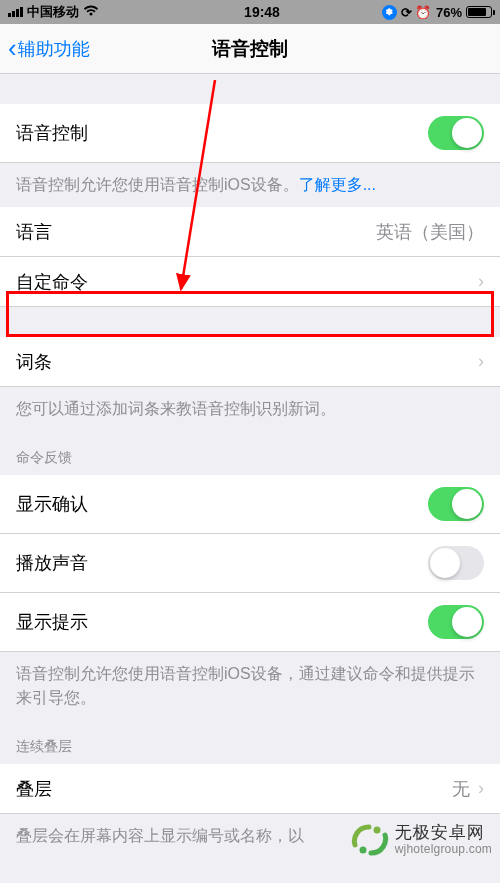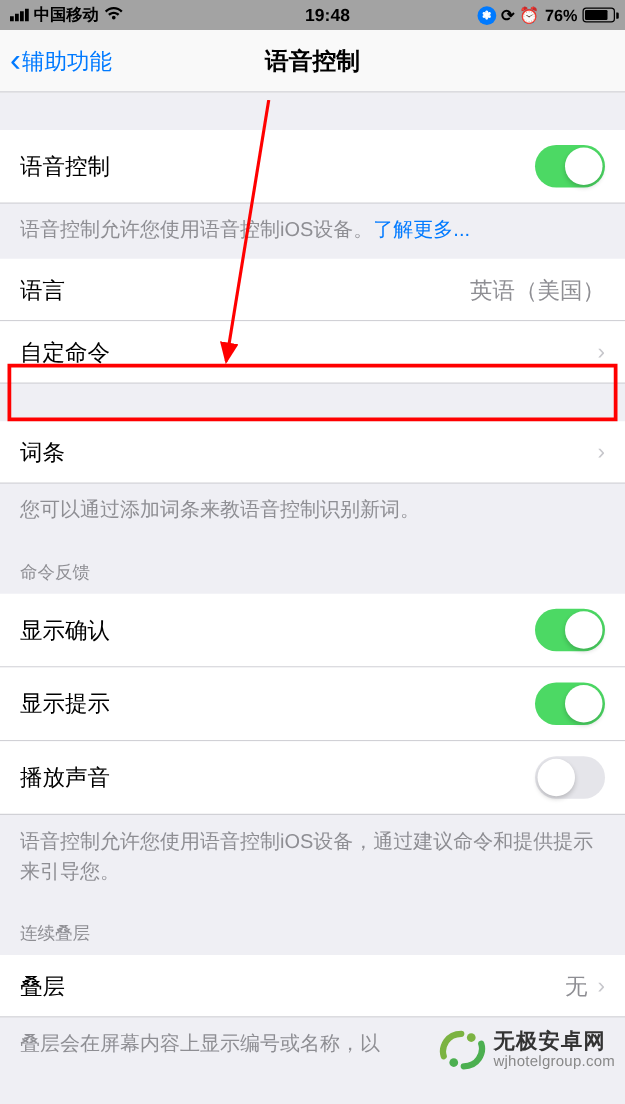--- a/index.html
+++ b/index.html
@@ -182,21 +182,21 @@
       height: 38px;
       position: relative;
     }
     .watermark-text {
       display: flex;
       flex-direction: column;
       line-height: 1.15;
     }
     .watermark-title {
       font-size: 17px;
-      font-weight: 700;
+      font-weight: 400;
       color: #333;
       letter-spacing: 1px;
     }
     .watermark-url {
       font-size: 12px;
       color: #888;
       letter-spacing: 0.2px;
     }
     .battery {
       width: 26px;
@@ -311,26 +311,26 @@
   </div>
   <div class="footer-text">您可以通过添加词条来教语音控制识别新词。</div>
 
   <div class="header-text">命令反馈</div>
 
   <div class="cell">
     <span class="cell-label">显示确认</span>
     <div class="toggle on"></div>
   </div>
   <div class="cell">
+    <span class="cell-label">播放声音</span>
+    <div class="toggle off"></div>
+  </div>
+  <div class="cell">
     <span class="cell-label">显示提示</span>
     <div class="toggle on"></div>
-  </div>
-  <div class="cell">
-    <span class="cell-label">播放声音</span>
-    <div class="toggle off"></div>
   </div>
   <div class="footer-text">语音控制允许您使用语音控制iOS设备，通过建议命令和提供提示来引导您。</div>
 
   <div class="header-text">连续叠层</div>
 
   <div class="cell">
     <span class="cell-label">叠层</span>
     <div class="cell-right">
       <span class="cell-value">无</span>
       <span class="chevron">›</span>

